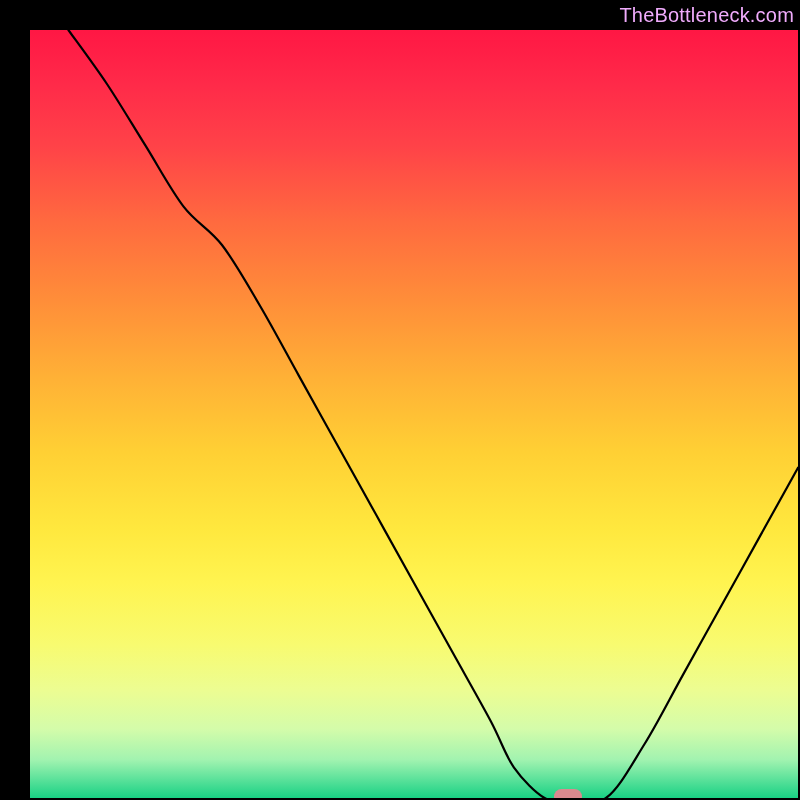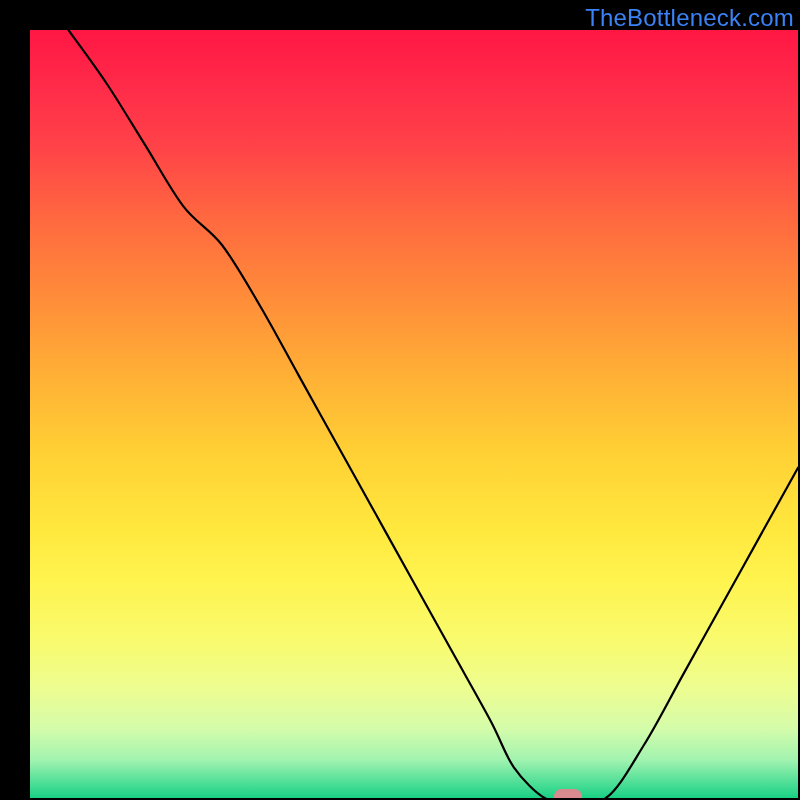--- a/index.html
+++ b/index.html
@@ -11,22 +11,22 @@
     width: 800px;
     height: 800px;
     background: #000;
     position: relative;
     font-family: Arial, Helvetica, sans-serif;
   }
   .attribution {
     position: absolute;
     top: 4px;
     right: 6px;
-    color: #3b82f6;
-    font-size: 24px;
+    color: #f0abfc;
+    font-size: 20px;
     font-weight: 400;
     letter-spacing: 0.2px;
     z-index: 10;
   }
   .plot-frame {
     position: absolute;
     left: 30px;
     top: 30px;
     width: 768px;
     height: 768px;

